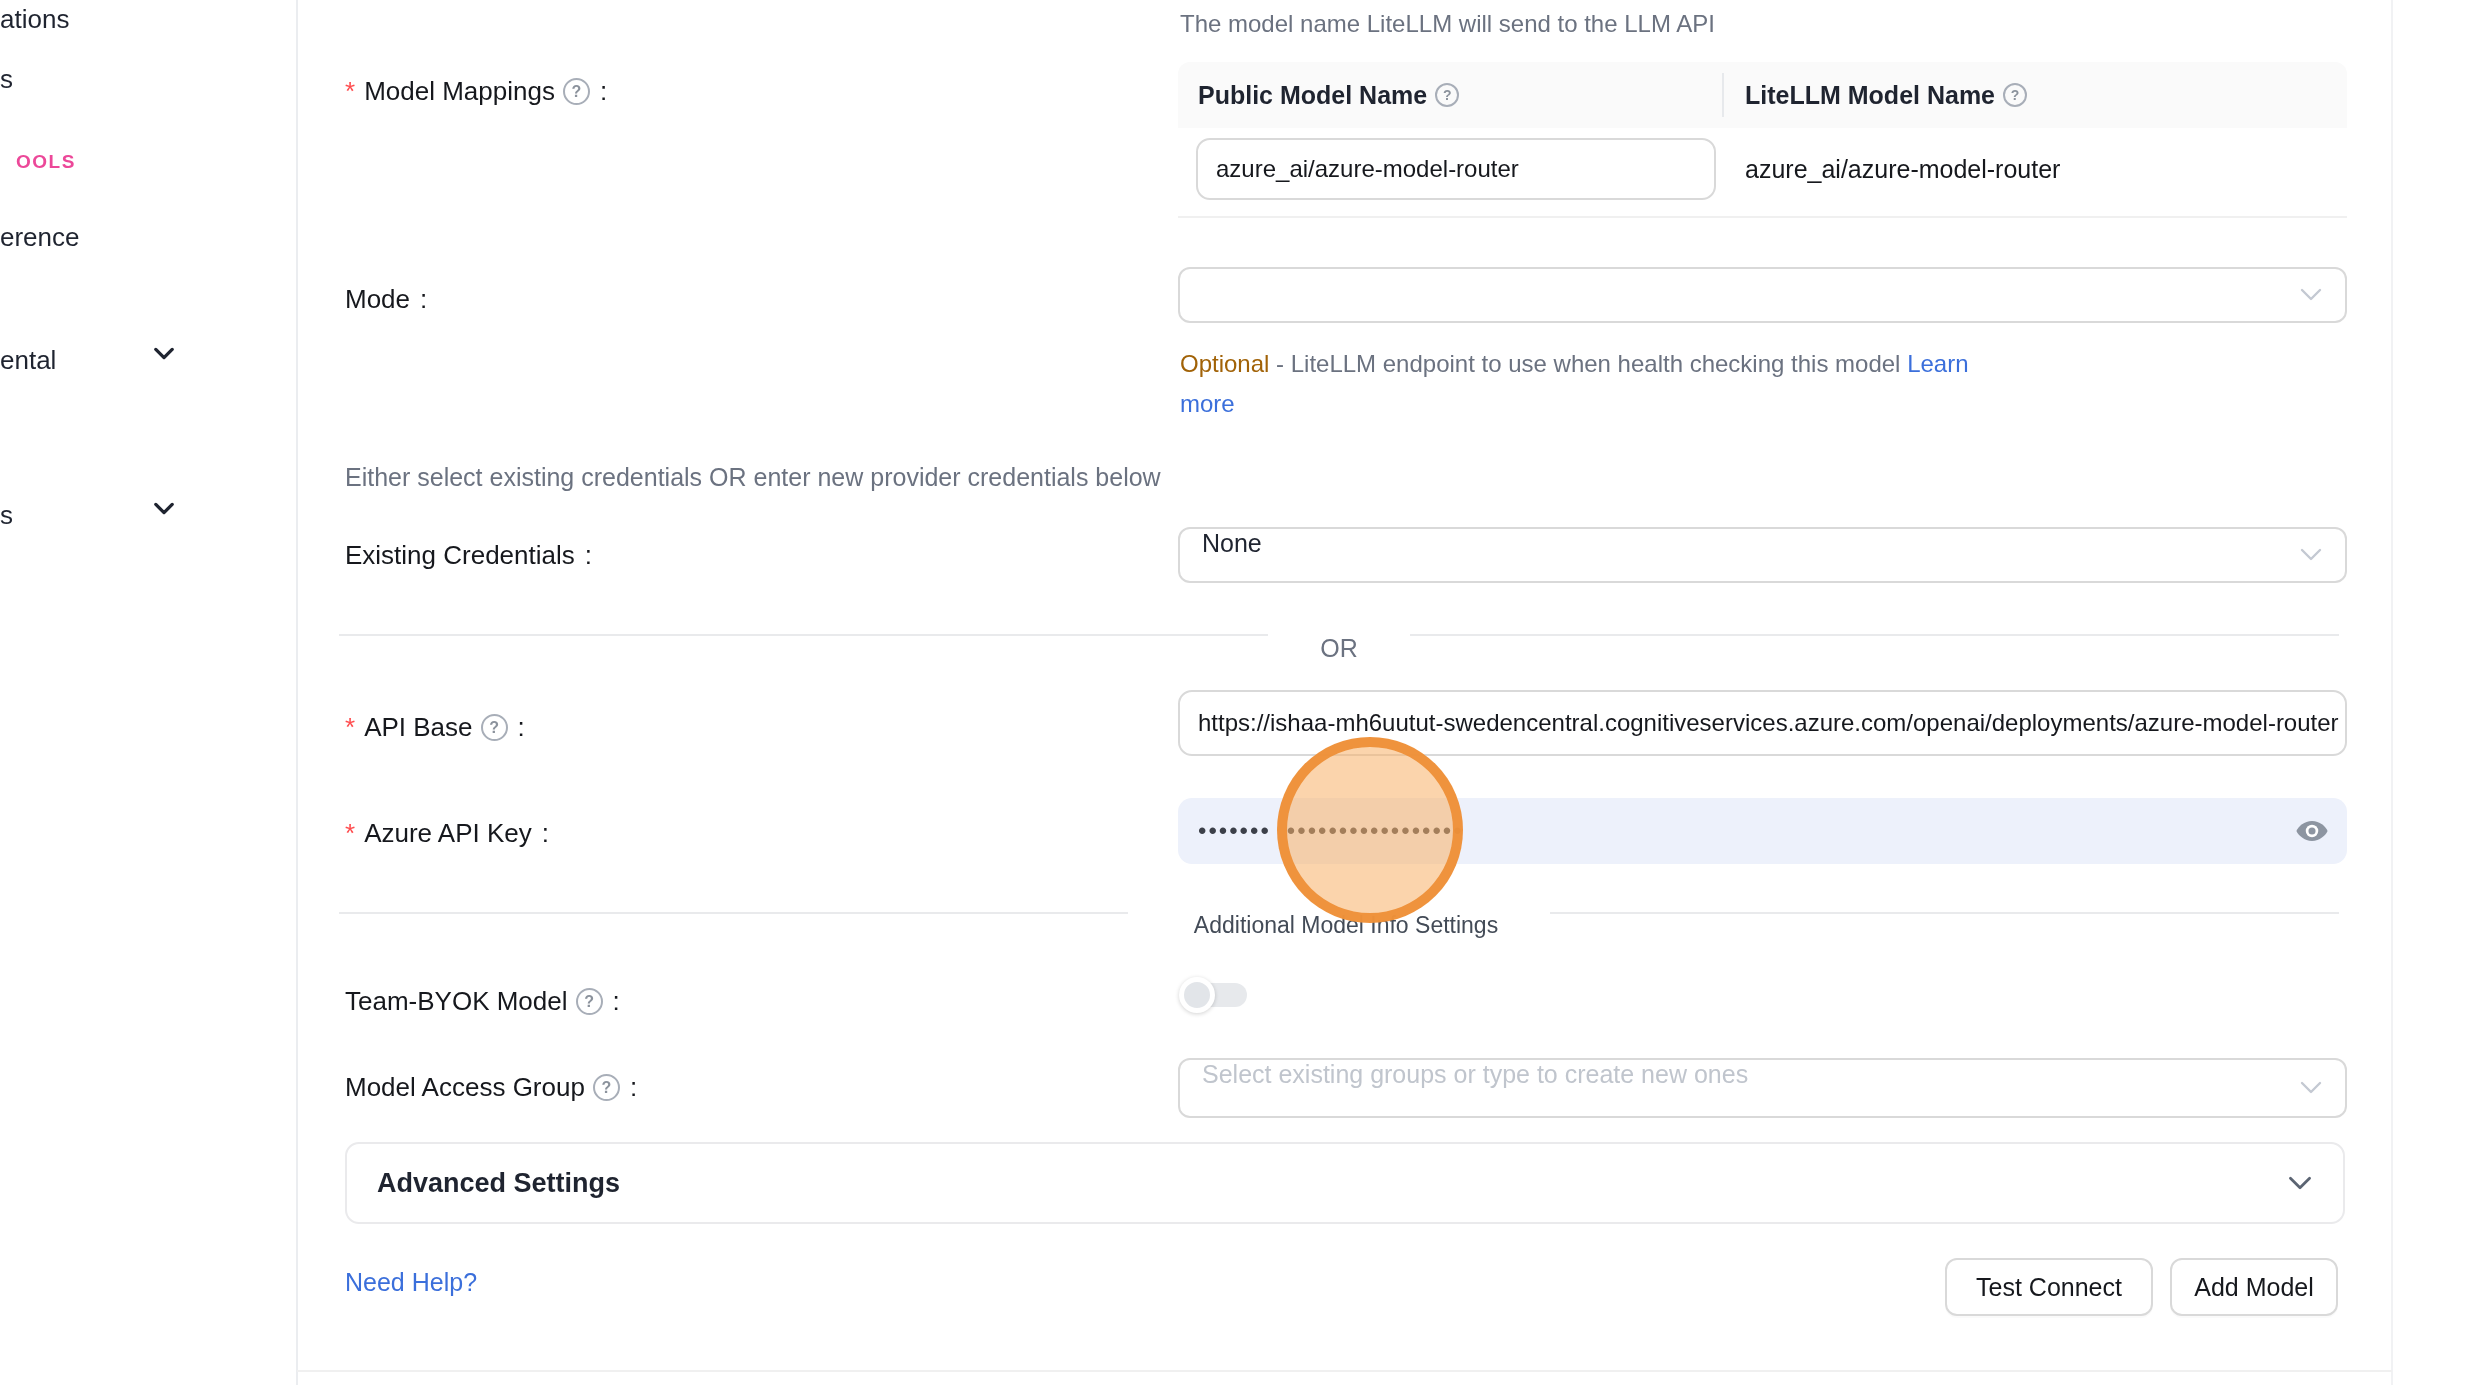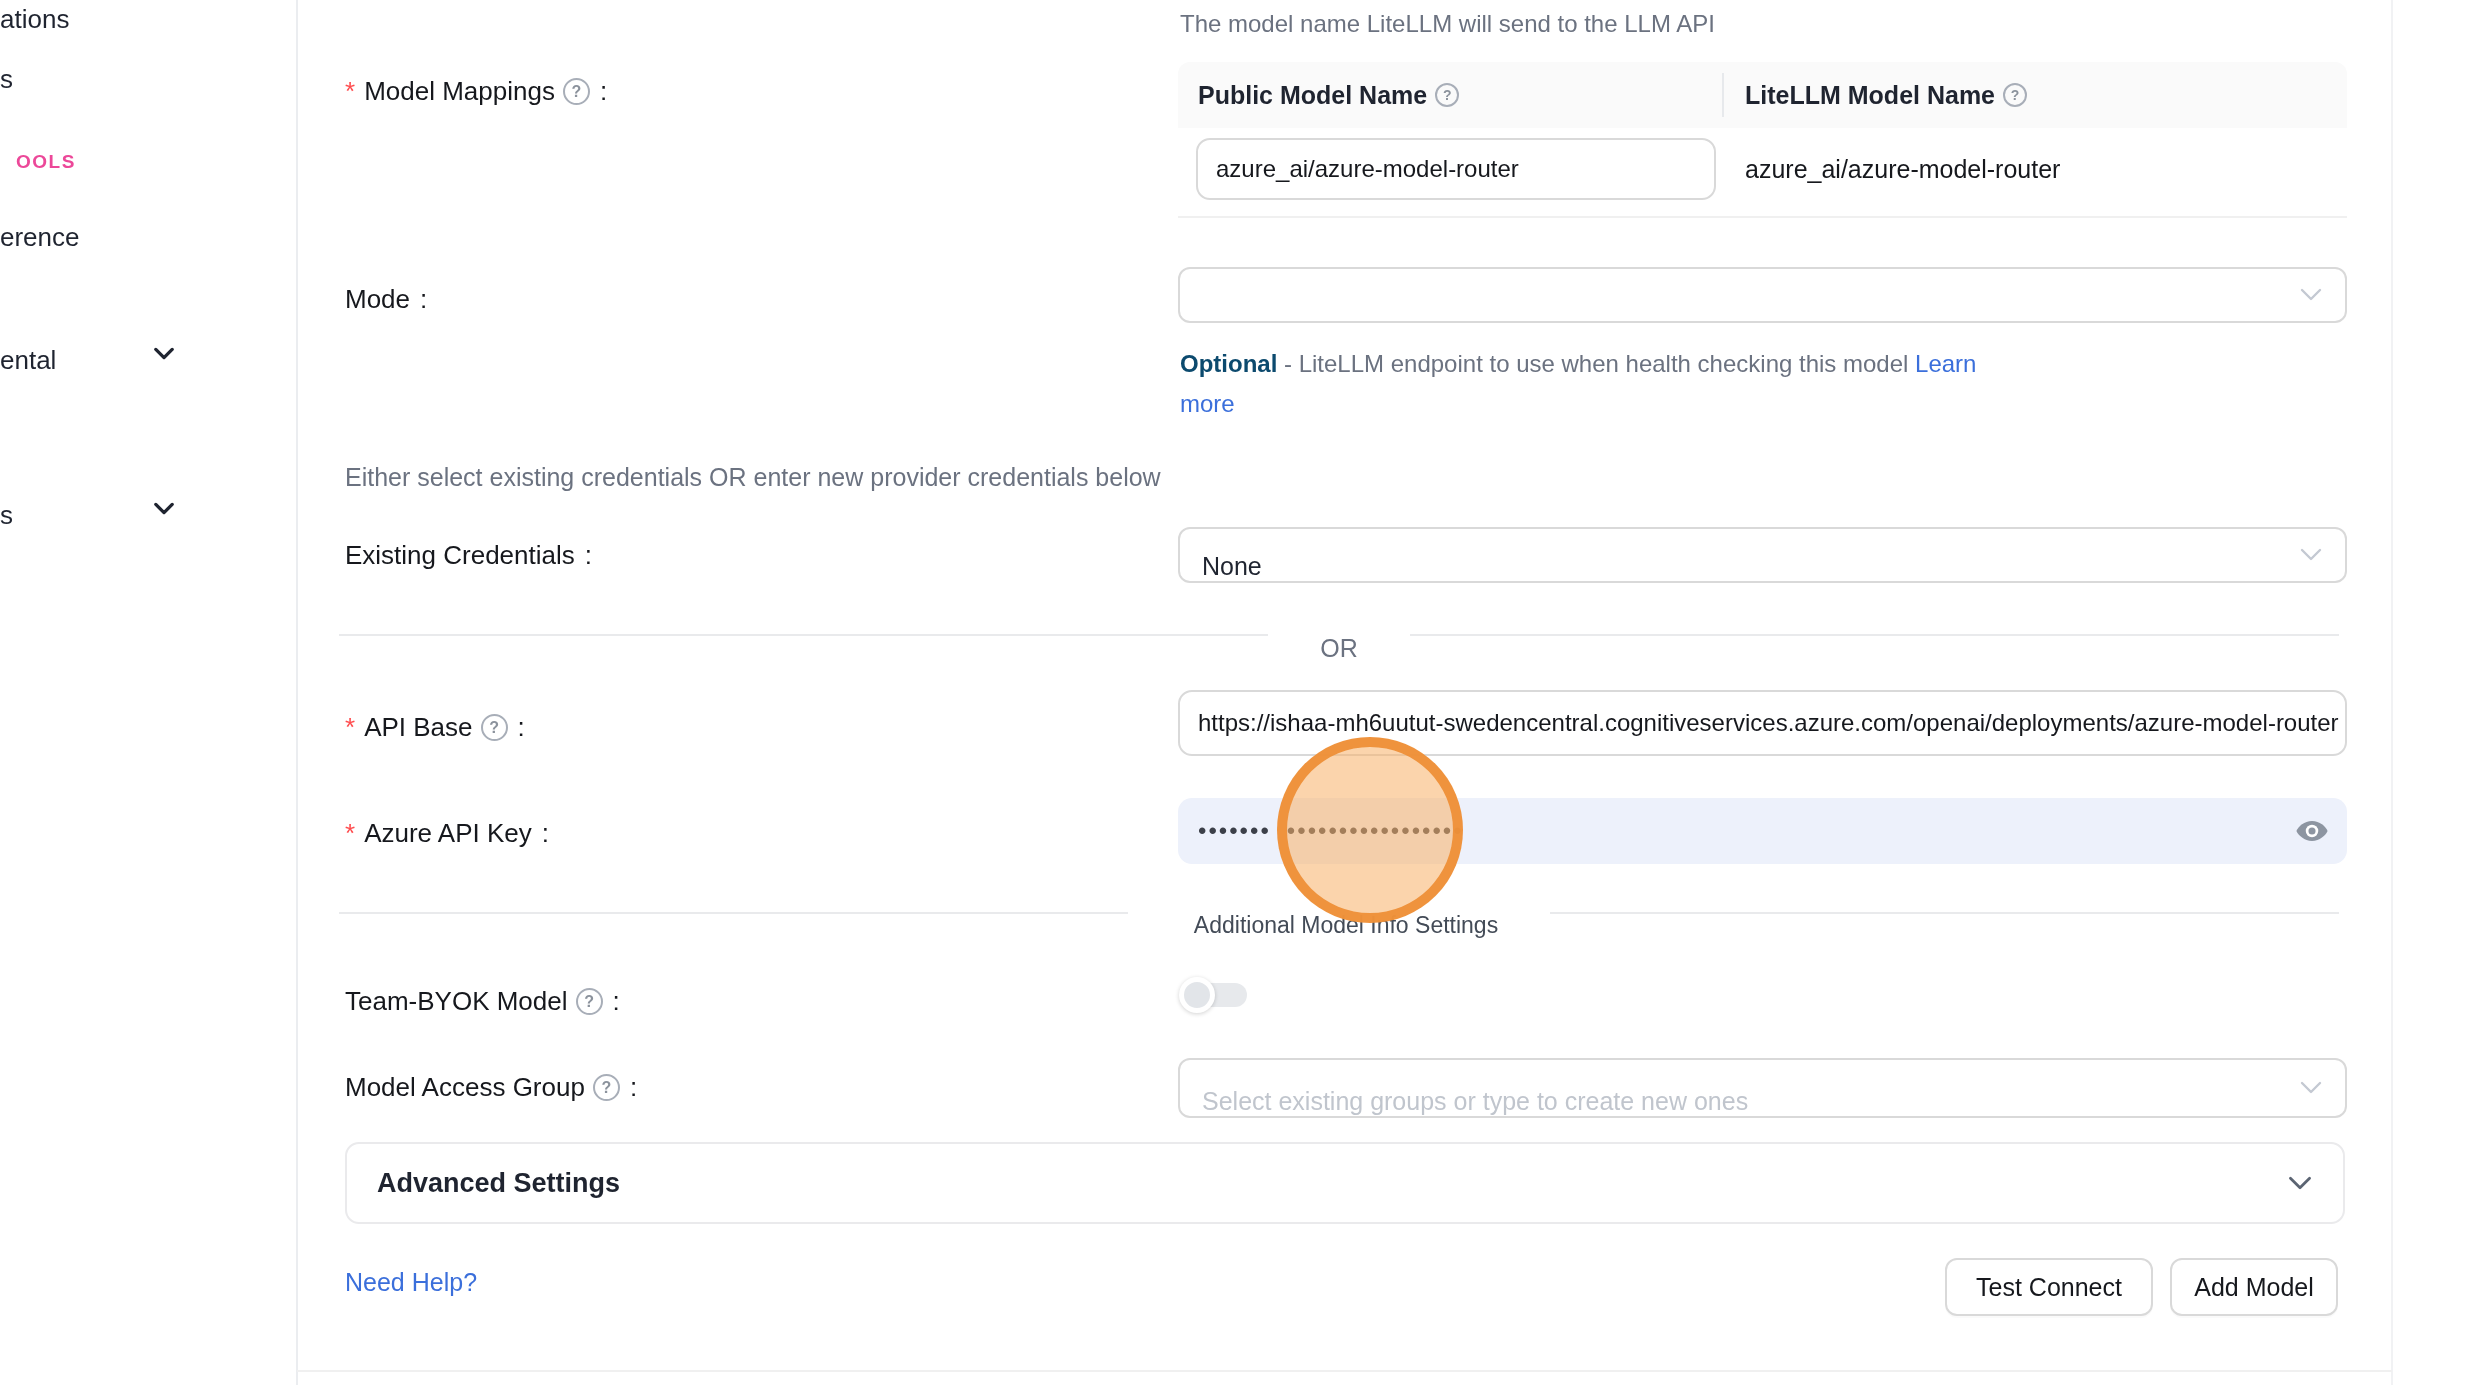--- a/index.html
+++ b/index.html
@@ -18,41 +18,41 @@
   .card-bottom-border{position:absolute;left:297px;top:1370px;width:2095px;height:2px;background:#f0f0f0;}
   
   .helper-text{position:absolute;font-size:24px;color:#6b7280;white-space:nowrap;}
   .label-row{position:absolute;display:flex;align-items:center;gap:8px;font-size:26px;color:#16181d;white-space:nowrap;}
   .req{color:#ff4d4f;font-size:26px;margin-right:1px;}
   .qicon{width:27px;height:27px;box-sizing:border-box;border:2px solid #a8aeb8;border-radius:50%;
          display:inline-flex;align-items:center;justify-content:center;font-size:16px;font-weight:700;color:#8b929c;}
   .qicon.small{width:24px;height:24px;font-size:14px;}
   .colon{margin-left:2px;color:#16181d;}
   .select{position:absolute;left:1178px;width:1169px;height:56px;box-sizing:border-box;background:#fff;
-          border:2px solid #d9d9d9;border-radius:12px;display:flex;align-items:flex-end;padding:0 22px;font-size:25px;color:#1f2430;}
+          border:2px solid #d9d9d9;border-radius:12px;display:flex;align-items:flex-start;padding:0 22px;font-size:25px;color:#1f2430;}
   .select .chev{position:absolute;right:22px;top:50%;transform:translateY(-50%);display:flex;}
   .placeholder{color:#c0c5cd;}
   .divider{position:absolute;left:339px;width:2000px;display:flex;align-items:flex-start;gap:24px;}
   .divider .dline{flex:1;height:2px;background:#e9eaec;}
   .divider .dtext{margin:0 28px;color:#6b7280;font-size:25px;white-space:nowrap;}
   .divider.additional .dtext{font-size:23px;color:#434b57;margin-left:42px;}
   
   .map-table{position:absolute;left:1178px;top:62px;width:1169px;height:156px;box-sizing:border-box;border-bottom:2px solid #f0f0f0;}
   .map-thead{position:absolute;left:0;top:0;width:100%;height:66px;background:#fafafa;border-radius:12px 12px 0 0;}
   .map-th{position:absolute;top:0;height:66px;display:flex;align-items:center;gap:8px;font-size:25px;font-weight:700;color:#1f2430;white-space:nowrap;}
   .map-th.c1{left:20px;}
   .map-th.c2{left:567px;}
   .map-col-divider{position:absolute;left:544px;top:11px;width:2px;height:44px;background:#e7e9ec;}
   .map-input{position:absolute;left:18px;top:76px;width:520px;height:62px;box-sizing:border-box;border:2px solid #d9d9d9;
              border-radius:14px;padding:0 18px;font-size:24px;color:#16181d;background:#fff;outline:none;
              font-family:"Liberation Sans", sans-serif;}
   .map-cell-value{position:absolute;left:567px;top:76px;height:62px;display:flex;align-items:center;font-size:25px;color:#16181d;white-space:nowrap;}
   
   .mode-help{position:absolute;left:1180px;top:344px;width:820px;font-size:24px;line-height:40px;color:#6b7280;}
-  .mode-help .bold{font-weight:700;color:#0c4a6e;}
+  .mode-help .bold{font-weight:400;color:#a16207;}
   .link{color:#3b6fdb;text-decoration:none;cursor:pointer;}
   
   .text-input{position:absolute;left:1178px;width:1169px;height:66px;box-sizing:border-box;border:2px solid #d9d9d9;border-radius:14px;
               padding:0 0 0 18px;font-size:24px;color:#16181d;background:#fff;outline:none;white-space:nowrap;overflow:hidden;
               display:flex;align-items:center;font-family:"Liberation Sans", sans-serif;}
   .key-input{position:absolute;left:1178px;top:798px;width:1169px;height:66px;box-sizing:border-box;background:#edf1fb;
              border-radius:14px;display:flex;align-items:center;padding:0 20px;}
   .dots{font-size:24px;letter-spacing:2px;color:#3c4049;line-height:1;}
   .dots-gap{display:inline-block;width:16px;}
   .eye{position:absolute;right:18px;top:50%;transform:translateY(-50%);display:flex;cursor:pointer;}

